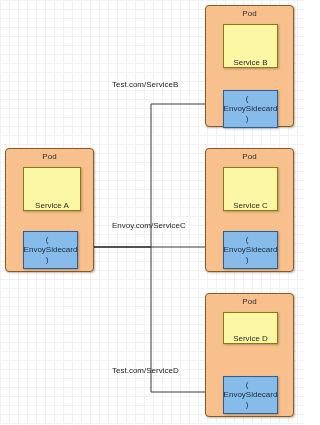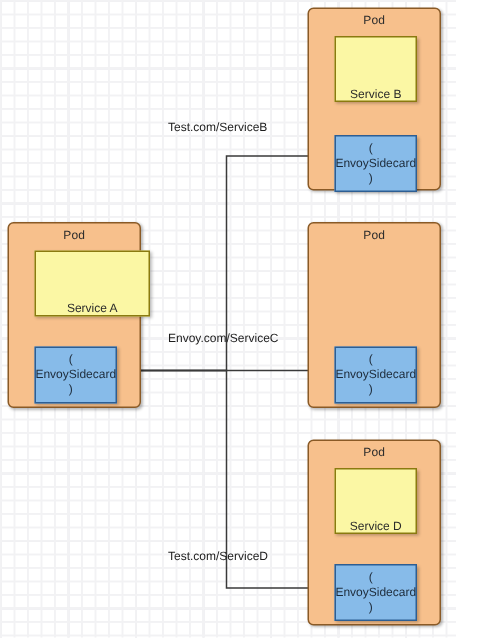--- a/index.html
+++ b/index.html
@@ -122,40 +122,43 @@
       <span>Service B</span>
     </div>
     <div class="envoy" style="left:17px; top:84px; width:55px; height:38px;">
       <span>Envoy</span>
       <span>( Sidecard )</span>
     </div>
   </div>
 
   <div class="pod" style="left:5px; top:148px; width:89px; height:124px;">
     <div class="pod-label">Pod</div>
-    <div class="svc" style="left:17px; top:18px; width:77px; height:44px;">
+    <div class="svc" style="left:17px; top:18px; width:58px; height:44px;">
       <span>Service A</span>
     </div>
     <div class="envoy" style="left:17px; top:82px; width:55px; height:38px;">
       <span>Envoy</span>
       <span>( Sidecard )</span>
     </div>
   </div>
 
   <div class="pod" style="left:205px; top:148px; width:89px; height:124px;">
     <div class="pod-label">Pod</div>
+    <div class="svc" style="left:17px; top:18px; width:55px; height:44px;">
+      <span>Service C</span>
+    </div>
     <div class="envoy" style="left:17px; top:82px; width:55px; height:38px;">
       <span>Envoy</span>
       <span>( Sidecard )</span>
     </div>
   </div>
 
   <div class="pod" style="left:205px; top:293px; width:89px; height:124px;">
     <div class="pod-label">Pod</div>
-    <div class="svc" style="left:17px; top:18px; width:55px; height:44px;">
+    <div class="svc" style="left:17px; top:18px; width:55px; height:32px;">
       <span>Service D</span>
     </div>
     <div class="envoy" style="left:17px; top:82px; width:55px; height:38px;">
       <span>Envoy</span>
       <span>( Sidecard )</span>
     </div>
   </div>
 
   <div class="edge-label" style="left:112px; top:80px;">Test.com/ServiceB</div>
   <div class="edge-label" style="left:112px; top:221px;">Envoy.com/ServiceC</div>

